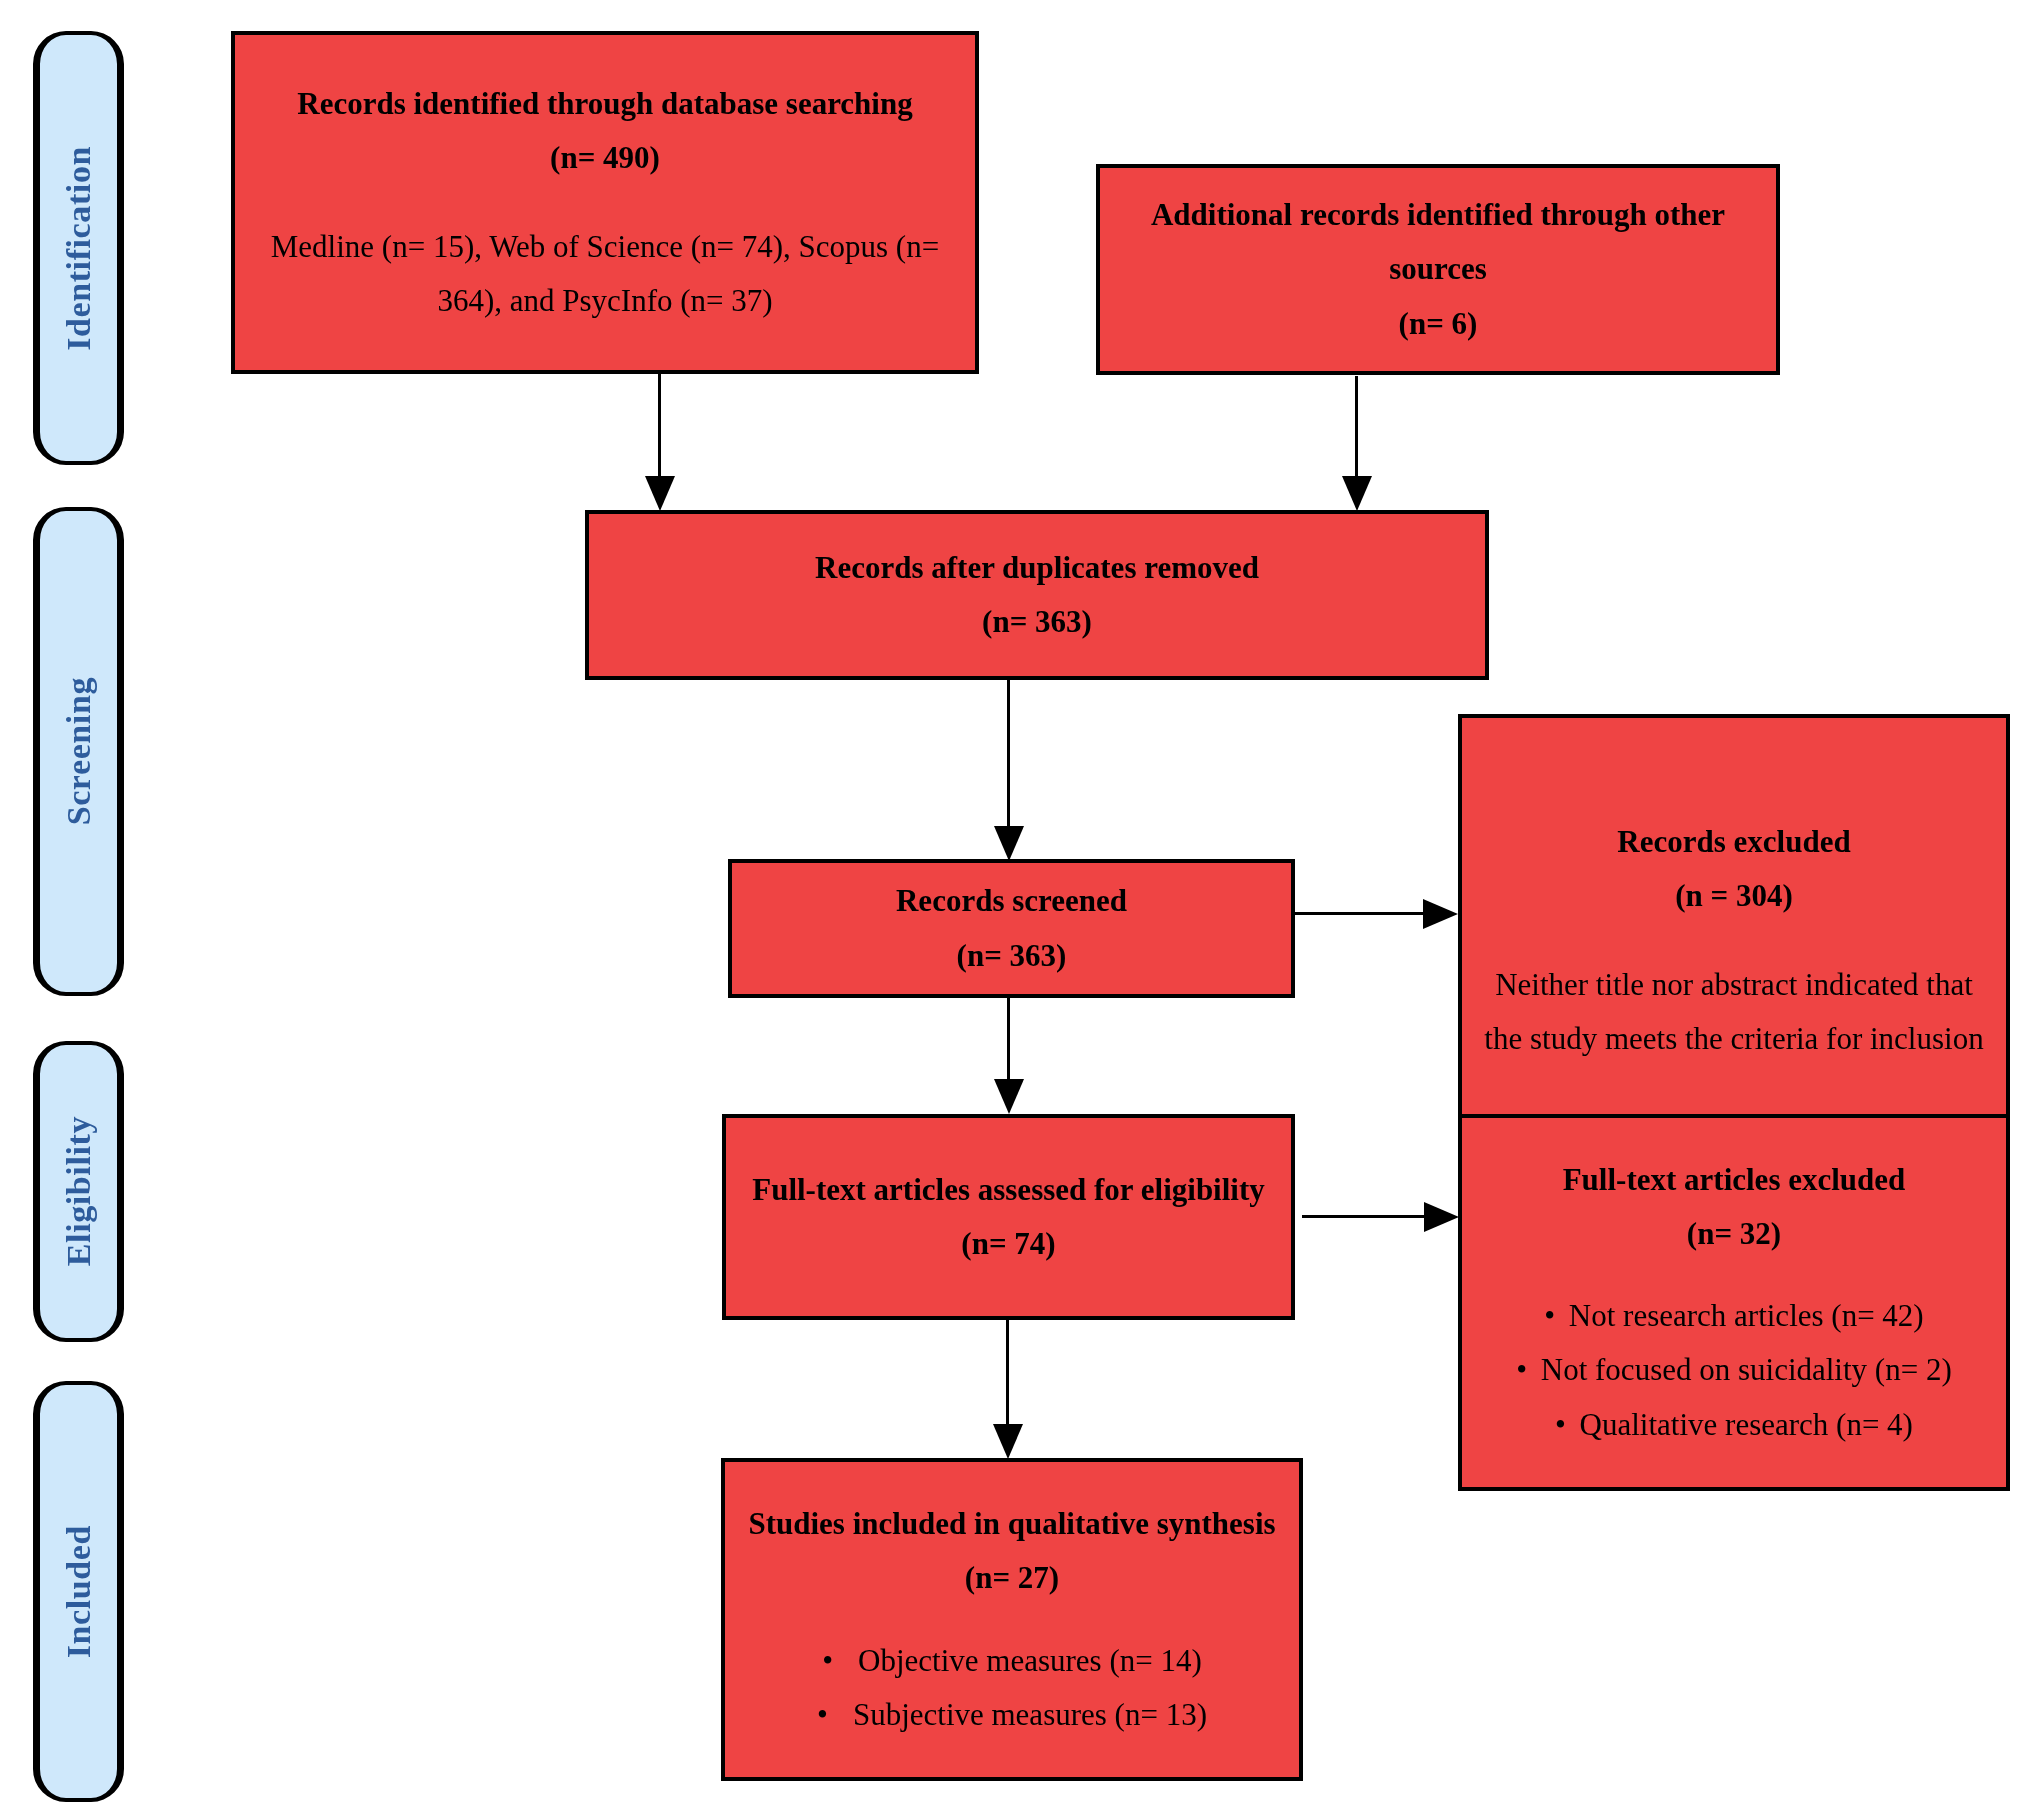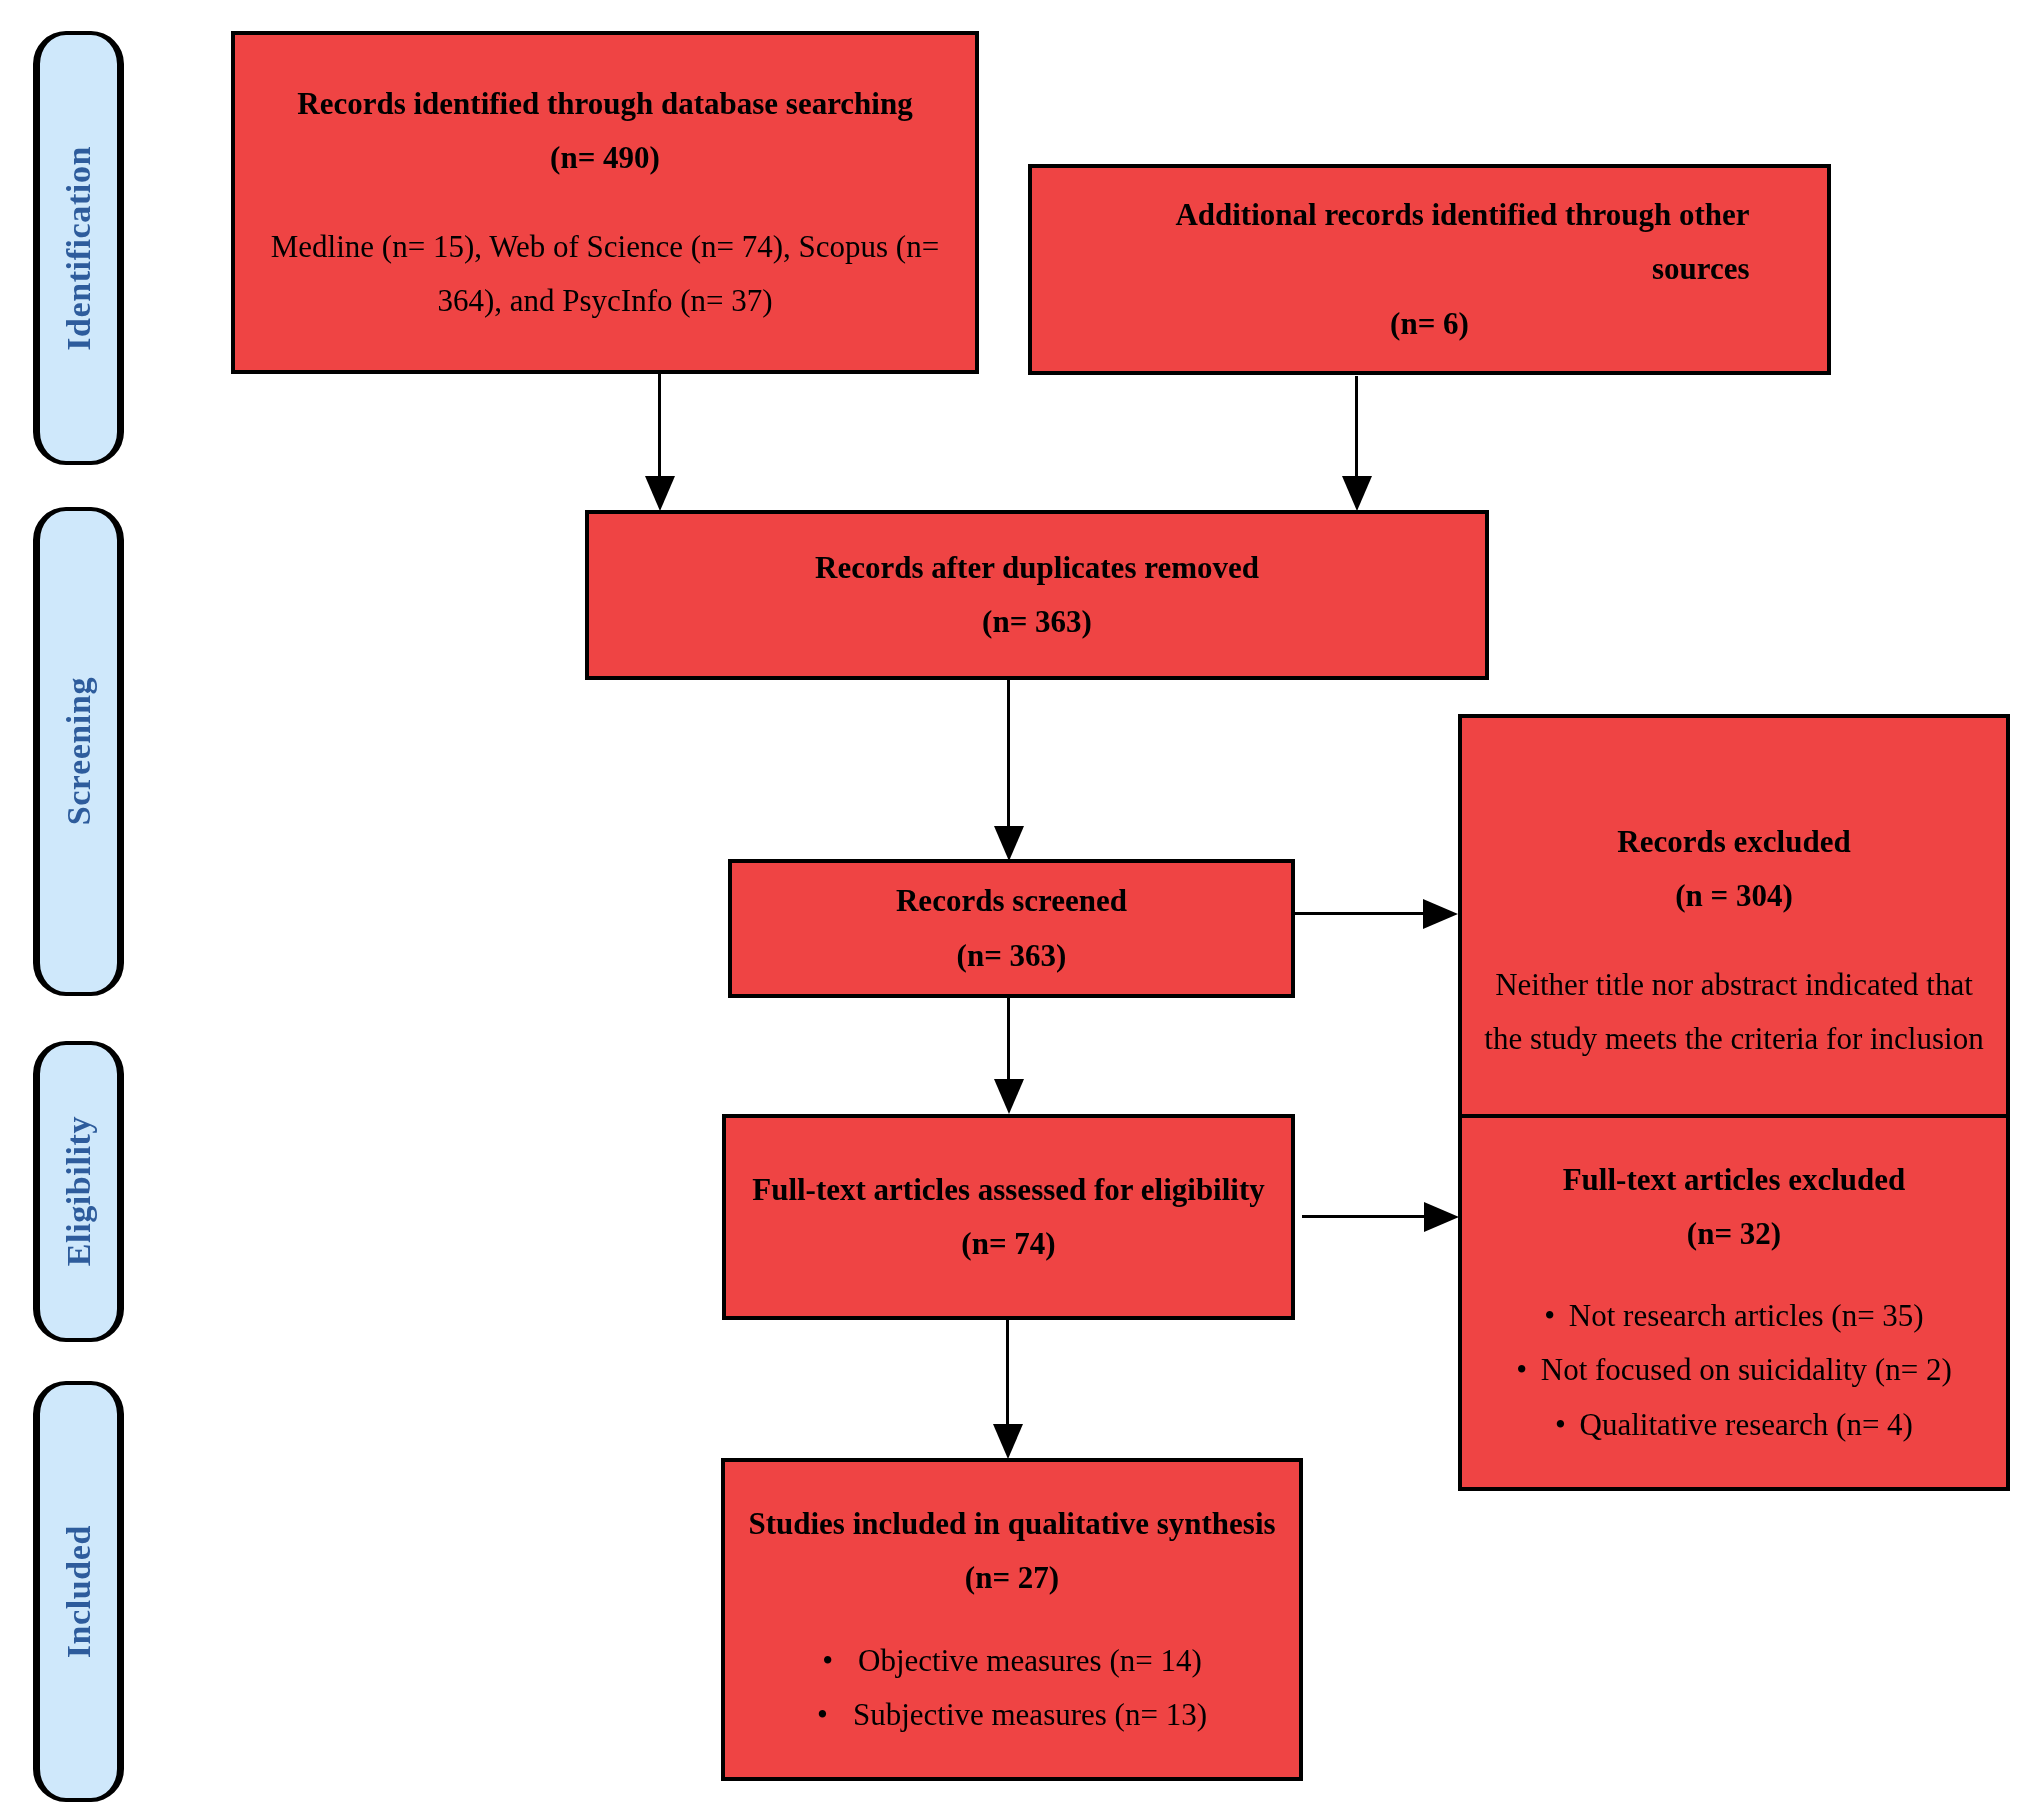--- a/index.html
+++ b/index.html
@@ -54,21 +54,21 @@
   .fbox .body{font-weight:normal;}
   .fbox .gap{height:35px;flex:0 0 auto;}
   .bullets{display:block;}
   .bullet{display:block;text-align:center;}
   .bullet .dot{display:inline-block;margin-right:13.7px;}
 
   #box-identified{left:231px;top:31px;width:748px;height:343px;}
   #box-identified .title{max-width:662px;}
   #box-identified .body{max-width:674px;}
 
-  #box-additional{left:1028px;top:164px;width:803px;height:211px;text-align:right;}
+  #box-additional{left:1096px;top:164px;width:684px;height:211px;}
   #box-additional .title{max-width:640px;}
 
   #box-dedup{left:585px;top:510px;width:904px;height:170px;}
 
   #box-screened{left:728px;top:859px;width:567px;height:139px;}
 
   #box-rec-excluded{left:1458px;top:714px;width:552px;height:453px;}
   #box-rec-excluded .body{max-width:520px;}
 
   #box-ft-assessed{left:722px;top:1114px;width:573px;height:206px;}
@@ -160,21 +160,21 @@
   <div class="fbox" id="box-ft-assessed">
     <div class="title">Full-text articles assessed for eligibility</div>
     <div class="count">(n= 74)</div>
   </div>
 
   <div class="fbox" id="box-ft-excluded">
     <div class="title">Full-text articles excluded</div>
     <div class="count">(n= 32)</div>
     <div class="gap"></div>
     <div class="bullets">
-      <span class="bullet"><span class="dot">•</span><span>Not research articles (n= 35)</span></span>
+      <span class="bullet"><span class="dot">•</span><span>Not research articles (n= 42)</span></span>
       <span class="bullet"><span class="dot">•</span><span>Not focused on suicidality (n= 2)</span></span>
       <span class="bullet"><span class="dot">•</span><span>Qualitative research (n= 4)</span></span>
     </div>
   </div>
 
   <div class="fbox" id="box-included">
     <div class="title">Studies included in qualitative synthesis</div>
     <div class="count">(n= 27)</div>
     <div class="gap"></div>
     <div class="bullets">

